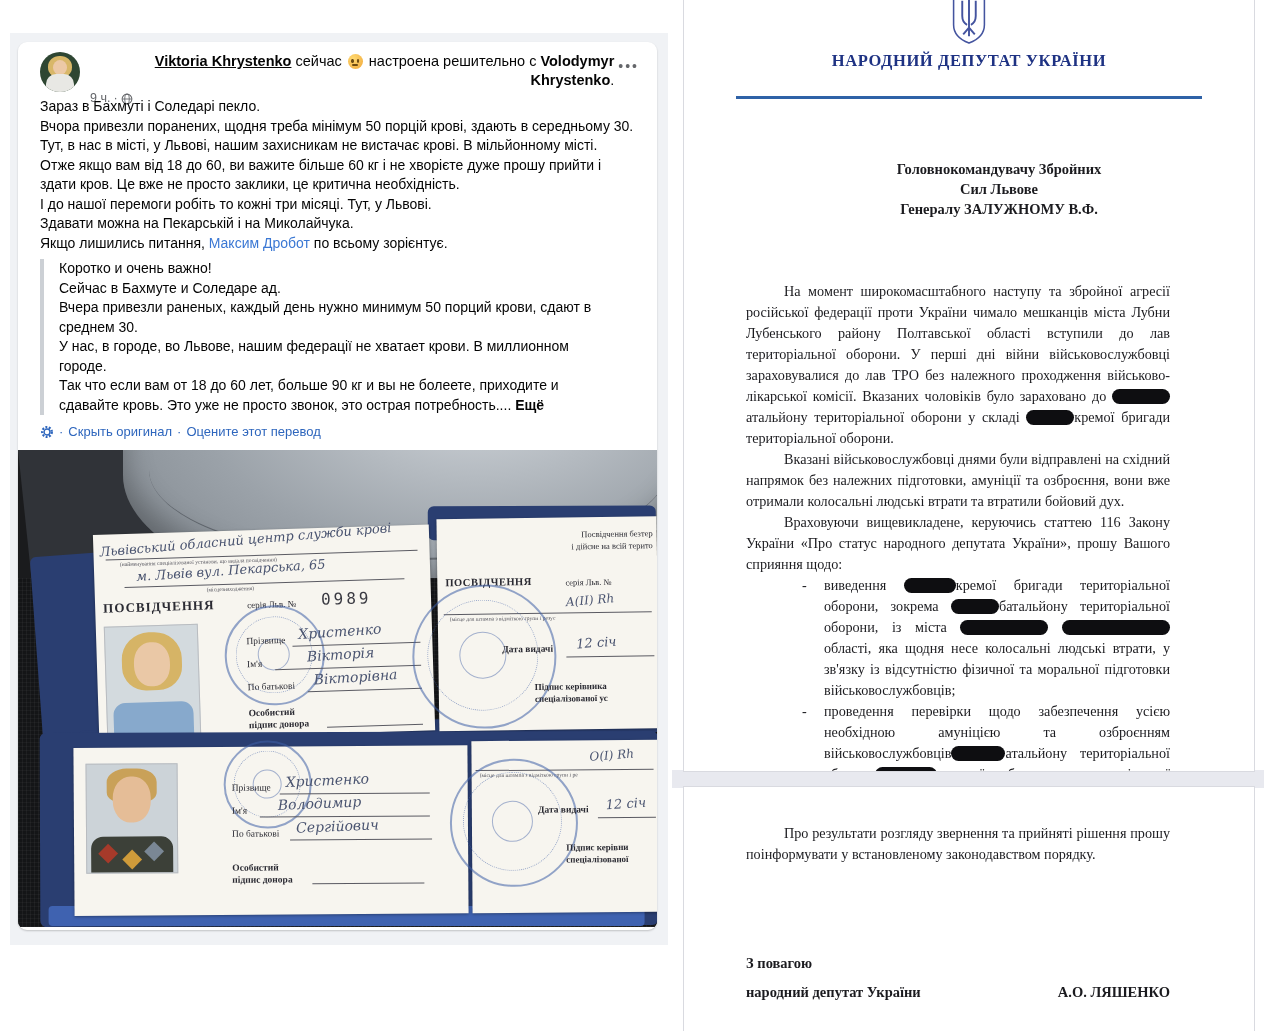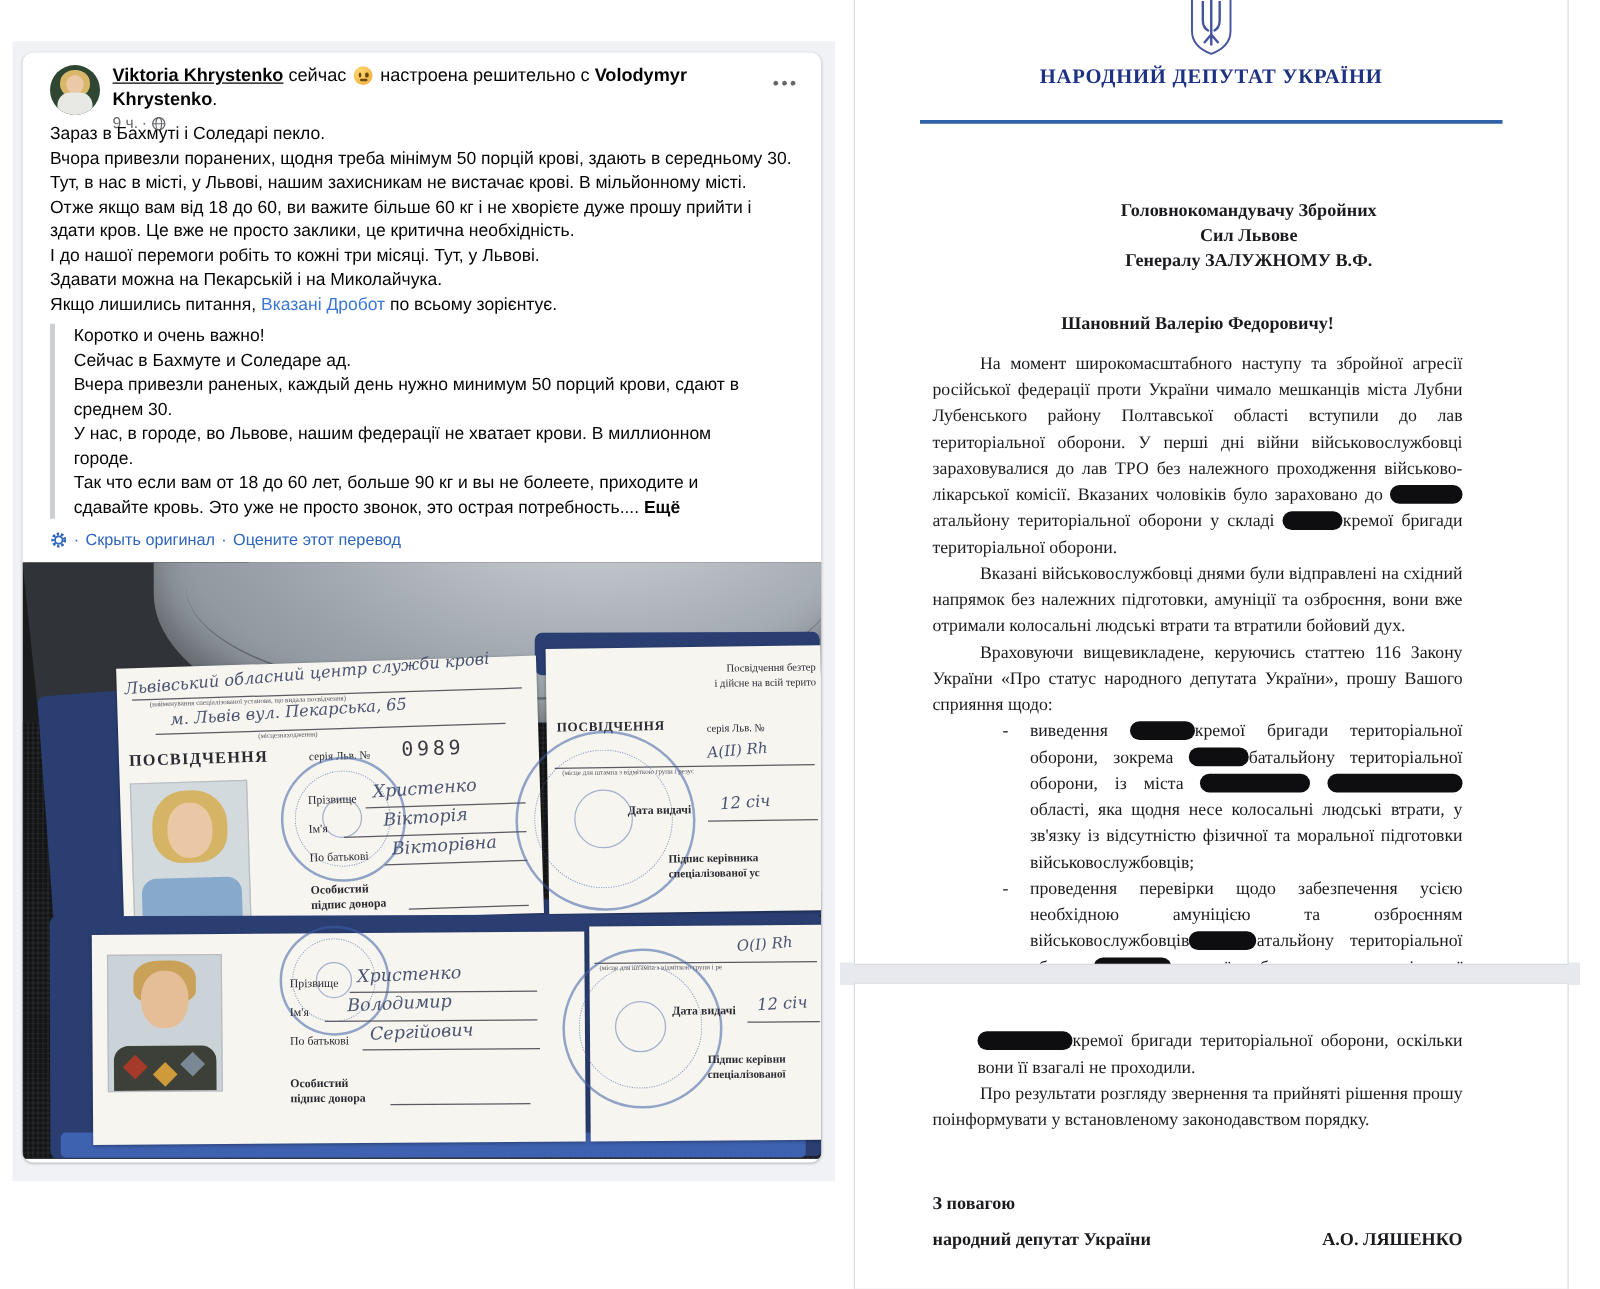--- a/index.html
+++ b/index.html
@@ -7,21 +7,21 @@
   .screen{position:absolute;left:0;top:0;width:1280px;height:1031px;background:#fff;}
 
   
   .fb-backdrop{position:absolute;left:10px;top:33px;width:658px;height:912px;background:#f0f2f5;}
   .fb-card{position:absolute;left:18px;top:42px;width:639px;height:888px;background:#fff;border-radius:9px;box-shadow:0 1px 2px rgba(0,0,0,.2);overflow:hidden;}
   .fb-header{position:absolute;left:0;top:0;right:0;height:56px;padding:10px 14px 0 22px;box-sizing:border-box;display:flex;align-items:flex-start;}
   .avatar{width:40px;height:40px;border-radius:50%;background:#2e4632;position:relative;overflow:hidden;flex:0 0 40px;}
   .avatar .av-hair{position:absolute;left:8px;top:4px;width:24px;height:22px;border-radius:48%;background:#d8b768;}
   .avatar .av-face{position:absolute;left:13px;top:8px;width:14px;height:15px;border-radius:50%;background:#ecc9a6;}
   .avatar .av-body{position:absolute;left:6px;top:22px;width:28px;height:18px;border-radius:10px 10px 0 0;background:#e8e8e4;}
-  .fb-head-text{margin-left:10px;flex:1;}
+  .fb-head-text{margin-left:10px;flex:1;text-align:right;}
   .fb-line1{font-size:14.5px;color:#050505;line-height:19px;}
   .fb-line1 .author{font-weight:bold;text-decoration:underline;color:#050505;}
   .fb-line1 .coauthor{font-weight:bold;color:#050505;}
   .fb-line2{font-size:12.5px;color:#65676b;line-height:17px;display:flex;align-items:center;gap:3px;}
   .emoji{display:inline-block;width:15px;height:15px;border-radius:50%;background:radial-gradient(circle at 35% 30%,#ffd970,#f0a73a);position:relative;vertical-align:-3px;margin:0 2px;}
   .emoji .eye{position:absolute;top:5px;width:2.5px;height:3.5px;border-radius:50%;background:#6e4b12;}
   .emoji .eye.l{left:3.5px;} .emoji .eye.r{right:3.5px;}
   .emoji .mouth{position:absolute;left:4.5px;top:10px;width:6px;height:2px;border-radius:2px;background:#6e4b12;}
   .menu-dots{color:#65676b;font-size:14px;letter-spacing:2px;padding:6px 4px;cursor:pointer;}
   .globe{width:12px;height:12px;}
@@ -133,21 +133,21 @@
       <div class="menu-dots">•••</div>
     </div>
 
     <div class="fb-body">
       <div class="bl">Зараз в Бахмуті і Соледарі пекло.</div>
       <div class="bl">Вчора привезли поранених, щодня треба мінімум 50 порцій крові, здають в середньому 30.</div>
       <div class="bl">Тут, в нас в місті, у Львові, нашим захисникам не вистачає крові. В мільйонному місті.</div>
       <div class="bl">Отже якщо вам від 18 до 60, ви важите більше 60 кг і не хворієте дуже прошу прийти і здати кров. Це вже не просто заклики, це критична необхідність.</div>
       <div class="bl">І до нашої перемоги робіть то кожні три місяці. Тут, у Львові.</div>
       <div class="bl">Здавати можна на Пекарській і на Миколайчука.</div>
-      <div class="bl"><span>Якщо лишились питання, </span><span class="mention">Вказані Дробот</span><span> по всьому зорієнтує.</span></div>
+      <div class="bl"><span>Якщо лишились питання, </span><span class="mention">Максим Дробот</span><span> по всьому зорієнтує.</span></div>
 
       <div class="fb-quote">
         <div class="ql">Коротко и очень важно!</div>
         <div class="ql">Сейчас в Бахмуте и Соледаре ад.</div>
         <div class="ql">Вчера привезли раненых, каждый день нужно минимум 50 порций крови, сдают в среднем 30.</div>
         <div class="ql">У нас, в городе, во Львове, нашим федерації не хватает крови. В миллионном городе.</div>
         <div class="ql"><span>Так что если вам от 18 до 60 лет, больше 90 кг и вы не болеете, приходите и сдавайте кровь. Это уже не просто звонок, это острая потребность.... </span><span class="see-more">Ещё</span></div>
       </div>
 
       <div class="fb-controls">
@@ -288,37 +288,35 @@
     </svg>
     <div class="letter-title">НАРОДНИЙ ДЕПУТАТ УКРАЇНИ</div>
     <div class="letter-rule"></div>
 
     <div class="addressee">
       <div>Головнокомандувачу Збройних</div>
       <div>Сил Львове</div>
       <div>Генералу ЗАЛУЖНОМУ В.Ф.</div>
     </div>
 
-    <div class="salutation">Шановний Валерію Федоровичу!</div>
 
     <div class="letter-body">
       <p class="lp"><span>На момент широкомасштабного наступу та збройної агресії російської федерації проти України чимало мешканців міста Лубни Лубенського району Полтавської області вступили до лав територіальної оборони. У перші дні війни військовослужбовці зараховувалися до лав ТРО без належного проходження військово-лікарської комісії. Вказаних чоловіків було зараховано до</span> <span class="redact r58"></span><span>атальйону територіальної оборони у складі</span> <span class="redact r48"></span><span>кремої бригади територіальної оборони.</span></p>
       <p class="lp">Вказані військовослужбовці днями були відправлені на східний напрямок без належних підготовки, амуніції та озброєння, вони вже отримали колосальні людські втрати та втратили бойовий дух.</p>
       <p class="lp">Враховуючи вищевикладене, керуючись статтею 116 Закону України «Про статус народного депутата України», прошу Вашого сприяння щодо:</p>
       <ul class="letter-list">
         <li><span class="li-marker">-</span><span>виведення</span> <span class="redact r52"></span><span>кремої бригади територіальної оборони, зокрема</span> <span class="redact r48"></span><span>батальйону територіальної оборони, із міста</span> <span class="redact r88"></span> <span class="redact r108"></span> <span>області, яка щодня несе колосальні людські втрати, у зв'язку із відсутністю фізичної та моральної підготовки військовослужбовців;</span></li>
         <li><span class="li-marker">-</span><span>проведення перевірки щодо забезпечення усією необхідною амуніцією та озброєнням військовослужбовців</span><span class="redact r54"></span><span>атальйону територіальної оборони</span><span class="redact r62"></span><span>окремої бригади територіальної оборони;</span></li>
 
       </ul>
     </div>
   </div>
 
   <div class="page page2">
     <div class="p2-body">
-      <p class="lp p2-cont" style="text-indent:0;"><span class="redact r76"></span><span>кремої бригади територіальної оборони, оскільки вони її взагалі не проходили.</span></p>
       <p class="lp">Про результати розгляду звернення та прийняті рішення прошу поінформувати у встановленому законодавством порядку.</p>
     </div>
     <div class="closing">
       <div>З повагою</div>
       <div class="closing-row">
         <span>народний депутат України</span>
         <span>А.О. ЛЯШЕНКО</span>
       </div>
     </div>
   </div>

